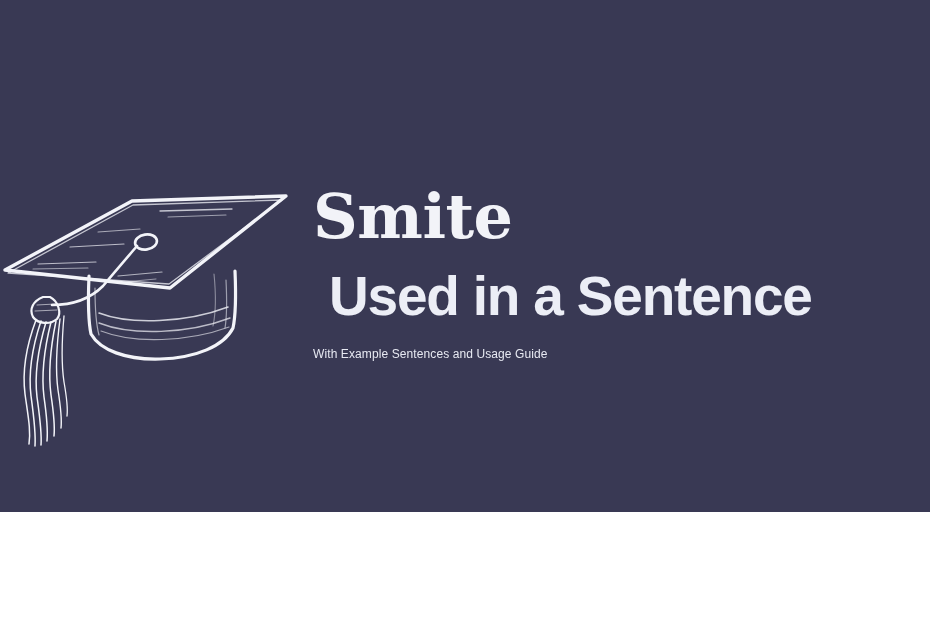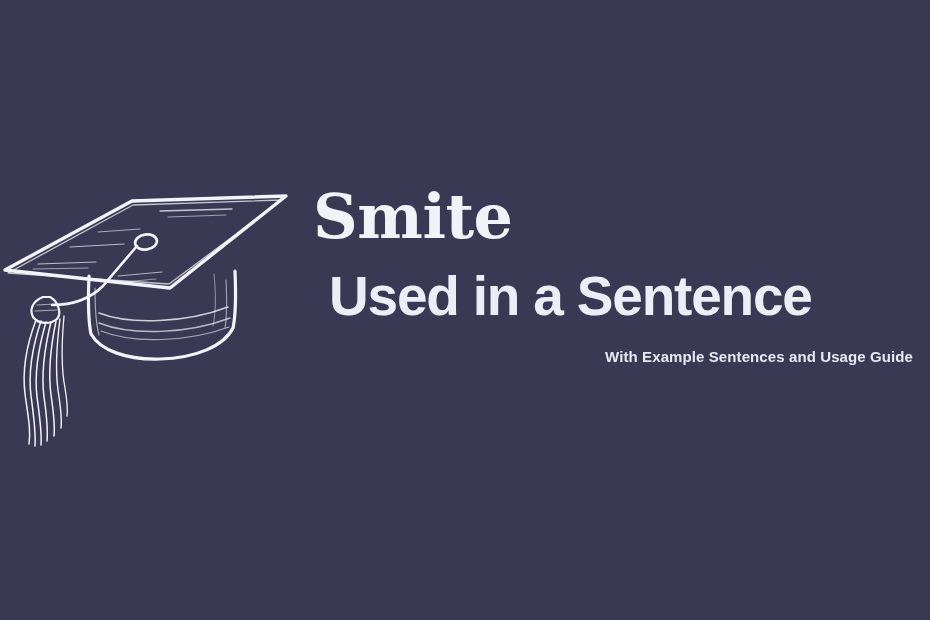--- a/index.html
+++ b/index.html
@@ -9,21 +9,21 @@
   body {
     width: 930px;
     height: 620px;
     overflow: hidden;
     font-family: "Liberation Sans", sans-serif;
   }
 
   #banner {
     position: relative;
     width: 930px;
-    height: 620px;
+    height: 512px;
     background: #393954;
     overflow: hidden;
   }
 
   
   #cap-illustration {
     position: absolute;
     left: 0px;
     top: 168px;
     width: 290px;
@@ -66,30 +66,29 @@
     color: #eceef6;
     margin: 16px;
     padding: 0;
     margin-top: 20px;
     white-space: nowrap;
   }
 
   #sub-heading {
     display: block;
     font-family: "Liberation Sans", sans-serif;
-    font-weight: 700;
-    font-size: 15px;
+    font-weight: 400;
+    font-size: 12px;
     line-height: 1.3;
     letter-spacing: 0.1px;
     color: #e7e9f2;
     margin: 0;
     padding: 0;
     margin-top: 22px;
     white-space: nowrap;
-    text-align: right;
   }
 
   
   #site-domain {
     position: absolute;
     left: 566px;
     top: 524px;
     font-family: "Liberation Sans", sans-serif;
     font-weight: 400;
     font-size: 44px;

